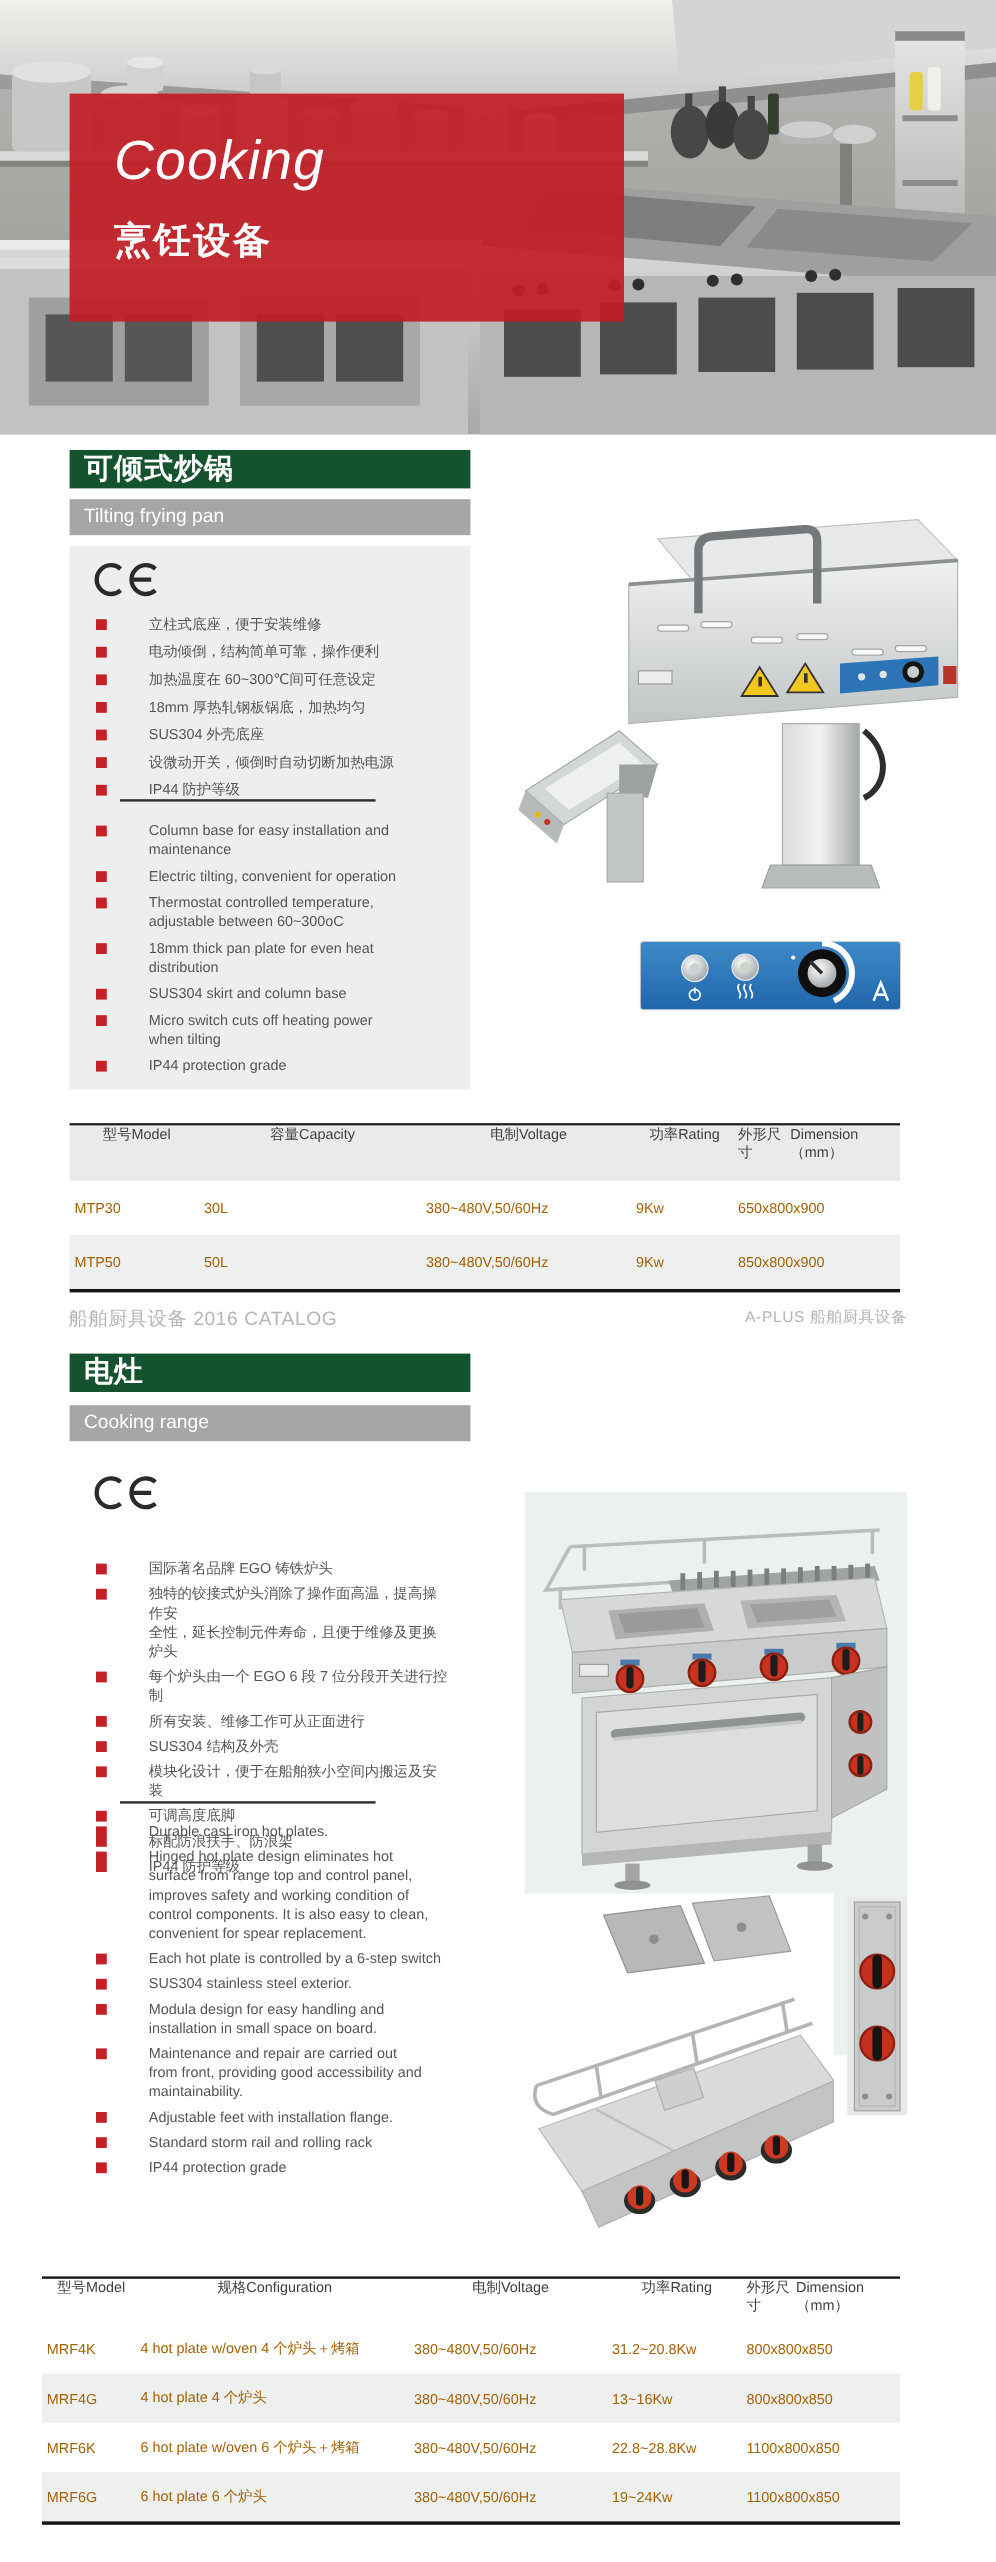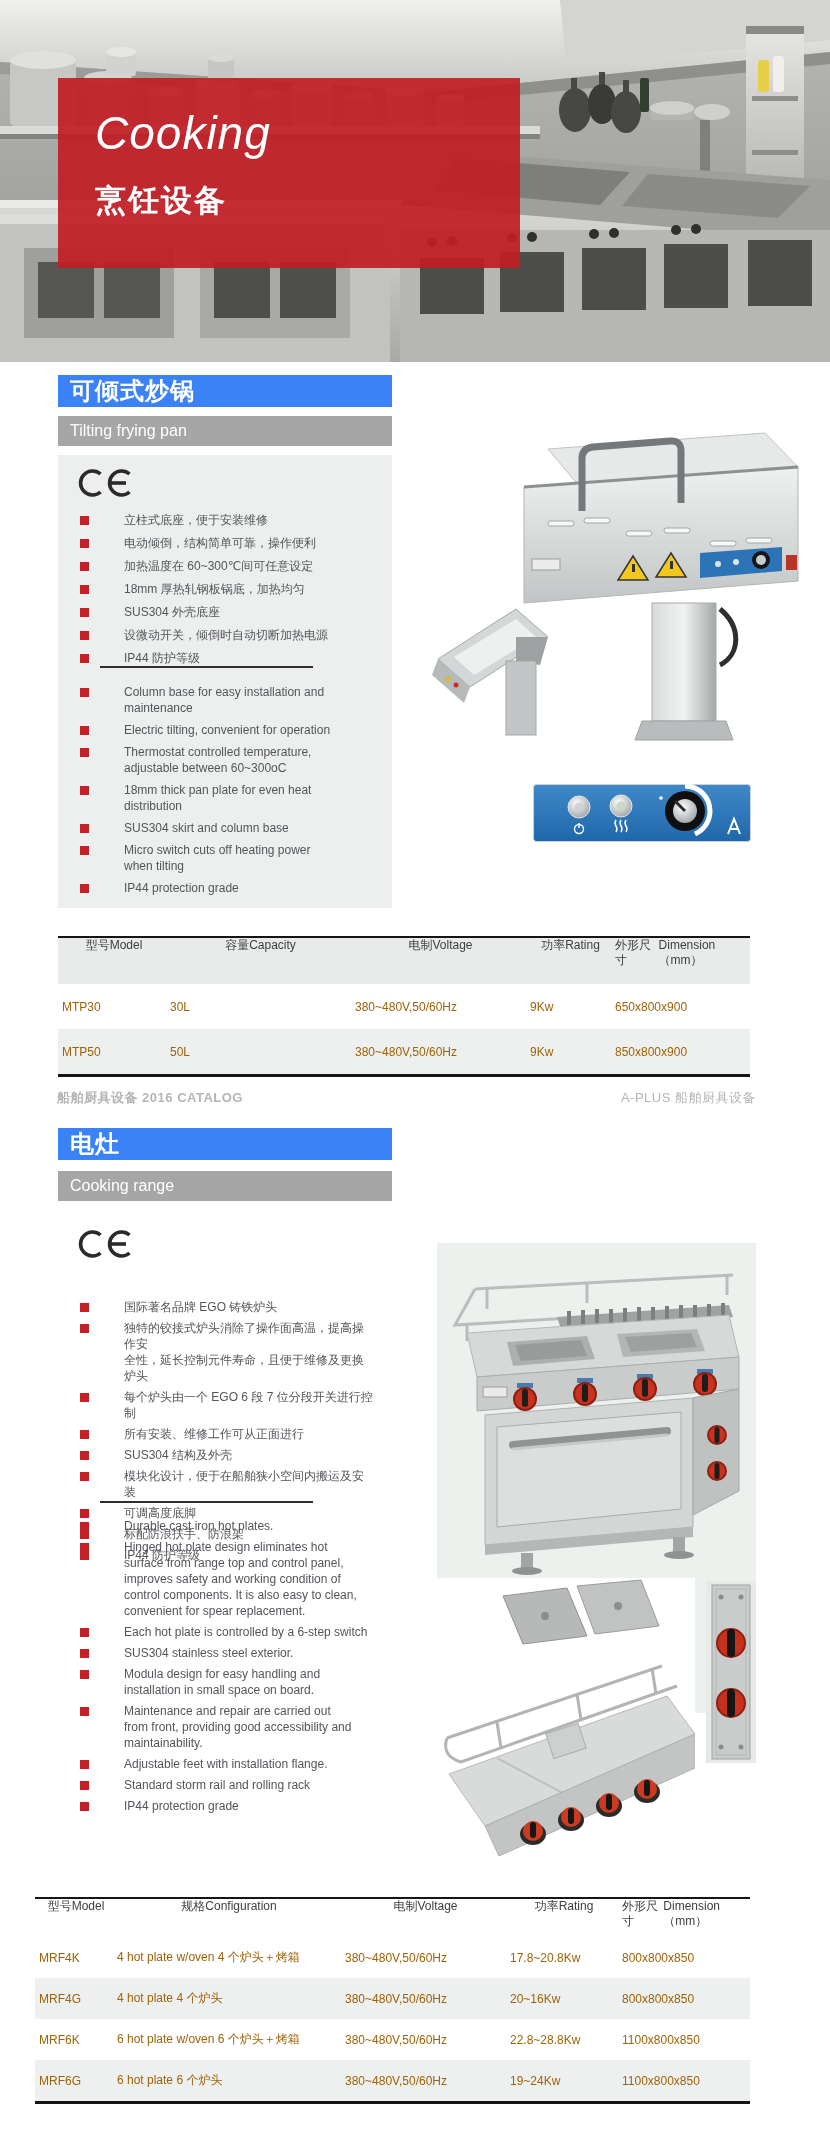--- a/index.html
+++ b/index.html
@@ -7,21 +7,21 @@
   #page{position:relative;width:830px;height:2135px;background:#ffffff;overflow:hidden;margin:0;}
 
   
   .hero{position:absolute;left:0;top:0;width:830px;height:362px;overflow:hidden;}
   .hero svg{display:block;width:830px;height:362px;}
   .hero-box{position:absolute;left:58px;top:78px;width:462px;height:190px;background:rgba(193,30,38,0.93);box-sizing:border-box;padding:30px 0 0 37px;}
   .hero-title{color:#ffffff;font-size:46px;line-height:50px;font-weight:400;letter-spacing:1px;font-style:italic;}
   .hero-sub{color:#ffffff;font-size:31px;font-weight:bold;margin-top:22px;letter-spacing:2px;}
 
   
-  .bar-red{position:absolute;left:58px;width:334px;height:32px;background:#3b82f6;color:#fff;font-size:24px;font-weight:bold;line-height:32px;padding-left:12px;box-sizing:border-box;letter-spacing:1px;}
+  .bar-red{position:absolute;left:58px;width:334px;height:32px;background:#14532d;color:#fff;font-size:24px;font-weight:bold;line-height:32px;padding-left:12px;box-sizing:border-box;letter-spacing:1px;}
   .bar-gray{position:absolute;left:58px;width:334px;height:30px;background:#a6a6a6;color:#fff;font-size:16px;line-height:30px;padding-left:12px;box-sizing:border-box;}
   .s1-red{top:375px;} .s1-gray{top:416px;}
   .s2-red{top:1128px;} .s2-gray{top:1171px;}
 
   .panel{position:absolute;left:58px;top:455px;width:334px;height:453px;background:#edefee;}
 
   .ce{position:absolute;}
   .ce1{left:76px;top:467px;}
   .ce2{left:76px;top:1228px;}
 
@@ -54,21 +54,21 @@
   .t2 .trow{grid-template-columns:78px 228px 165px 112px 132px;}
   .t1 .head{height:46px;} .t1 .r{height:45px;}
   .t2 .head{height:38px;} .t2 .r{height:41px;}
   .tcell{display:flex;align-items:center;font-size:12px;color:#a16207;padding-left:4px;box-sizing:border-box;}
   .th{flex-direction:row;align-items:flex-start;justify-content:center;line-height:15px;color:#3d3e41;}
   .thl{display:block;}
   .bg-head1{background:#e9ebea;}
   .bg-alt{background:#eef0ef;}
 
   
-  .footer-left{position:absolute;left:57px;top:1089px;font-size:13px;color:#b4b5b4;letter-spacing:0.5px;font-weight:bold;}
+  .footer-left{position:absolute;left:57px;top:1089px;font-size:16px;color:#b4b5b4;letter-spacing:0.5px;}
   .footer-right{position:absolute;right:74px;top:1089px;font-size:13px;color:#b4b5b4;letter-spacing:0.5px;}
 </style>
 </head>
 <body>
 
 <div id="page">
 
   <div class="hero">
     <svg viewBox="0 0 830 362" preserveAspectRatio="none">
       <defs>
@@ -624,28 +624,28 @@
         </div>
       <div class="tcell th">
           <span class="thl">外形尺寸</span>
           <span class="thl">Dimension（mm）</span>
         </div>
     </div>
     <div class="trow r">
       <div class="tcell">MRF4K</div>
       <div class="tcell">4 hot plate w/oven 4 个炉头＋烤箱</div>
       <div class="tcell">380~480V,50/60Hz</div>
-      <div class="tcell">17.8~20.8Kw</div>
+      <div class="tcell">31.2~20.8Kw</div>
       <div class="tcell">800x800x850</div>
     </div>
     <div class="trow r bg-alt">
       <div class="tcell">MRF4G</div>
       <div class="tcell">4 hot plate 4 个炉头</div>
       <div class="tcell">380~480V,50/60Hz</div>
-      <div class="tcell">20~16Kw</div>
+      <div class="tcell">13~16Kw</div>
       <div class="tcell">800x800x850</div>
     </div>
     <div class="trow r">
       <div class="tcell">MRF6K</div>
       <div class="tcell">6 hot plate w/oven 6 个炉头＋烤箱</div>
       <div class="tcell">380~480V,50/60Hz</div>
       <div class="tcell">22.8~28.8Kw</div>
       <div class="tcell">1100x800x850</div>
     </div>
     <div class="trow r bg-alt">

